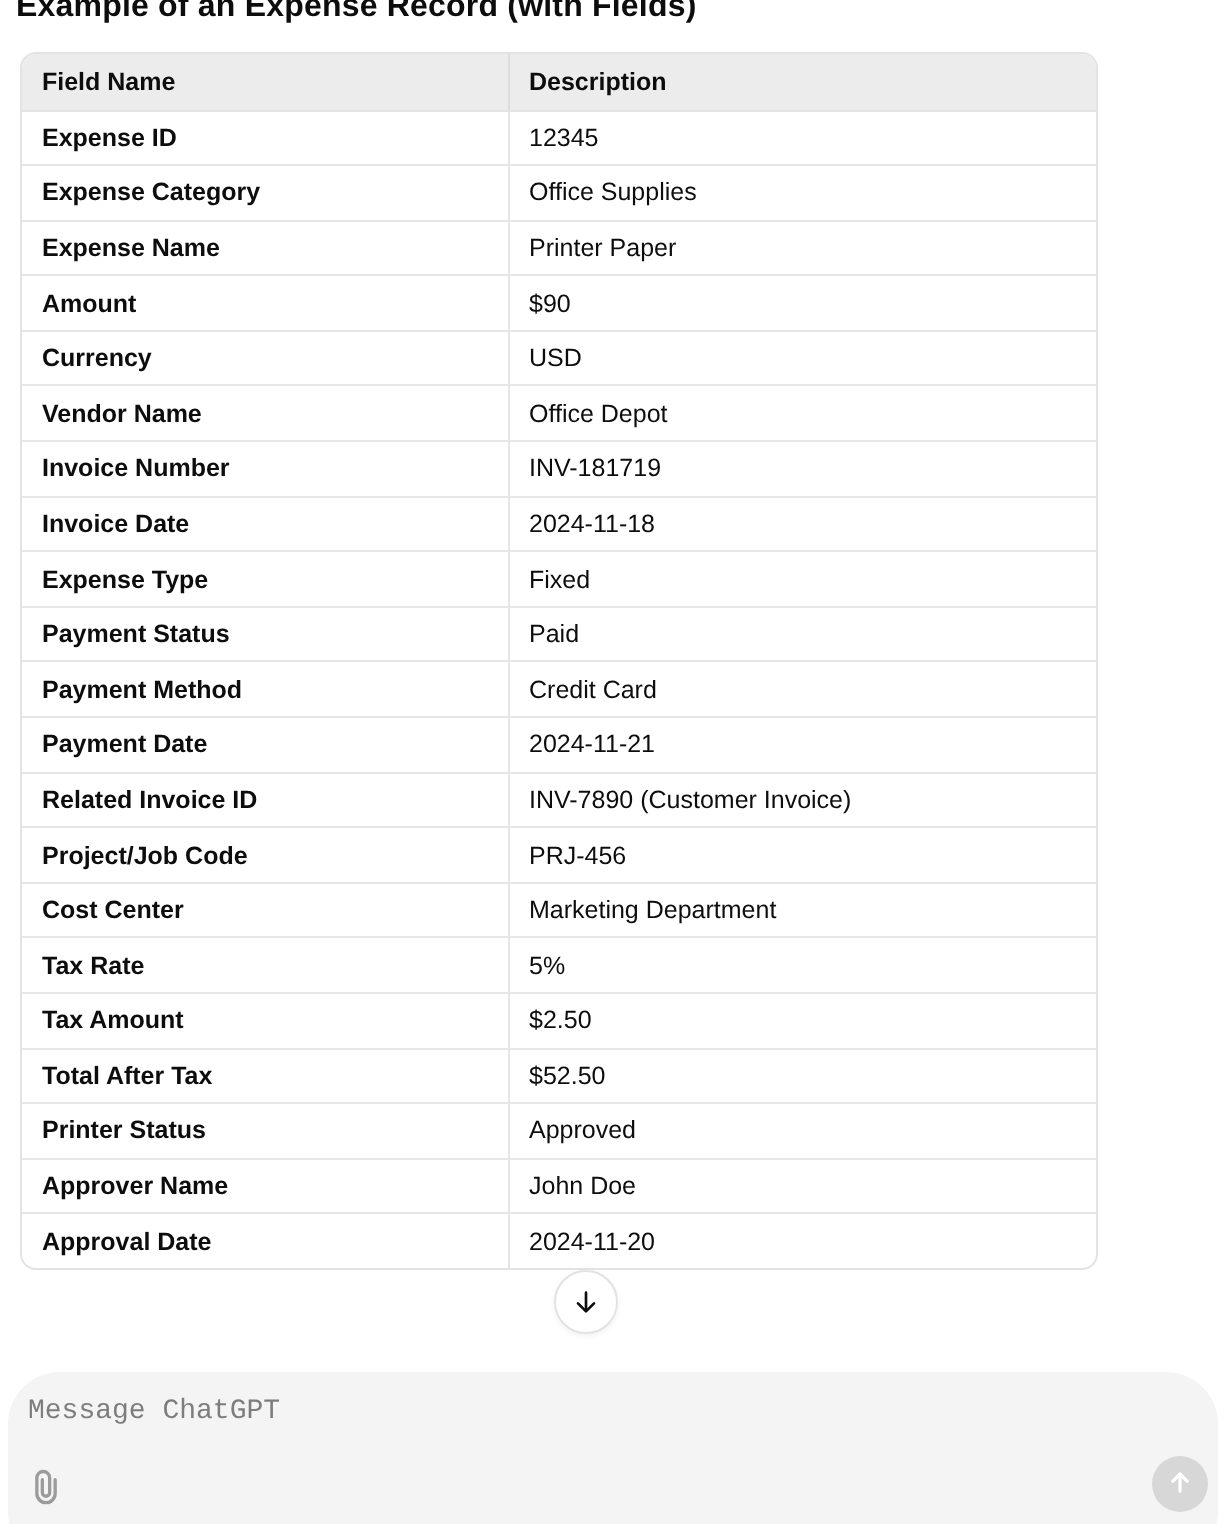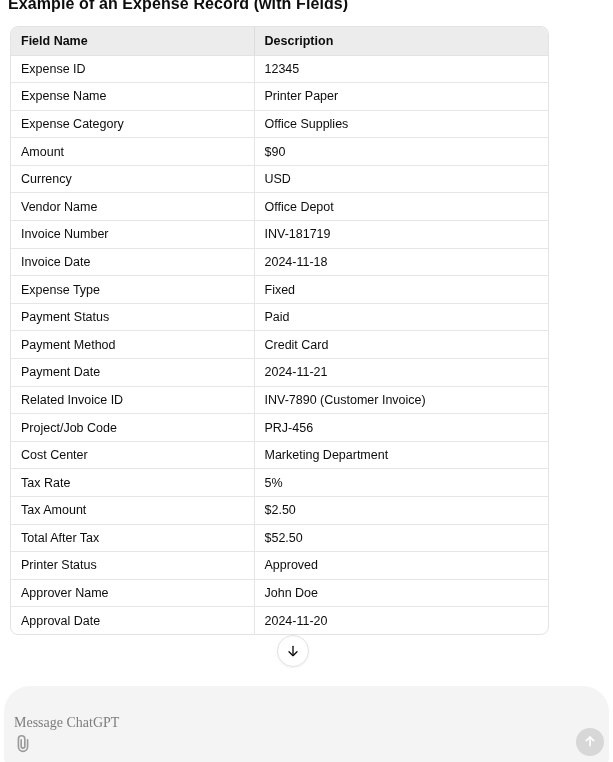--- a/index.html
+++ b/index.html
@@ -68,21 +68,21 @@
   td {
     height: 27.6px;
     padding: 0 8px 0 10px;
     font-size: 12.5px;
     vertical-align: middle;
     border-top: 1px solid var(--row-border);
     white-space: nowrap;
     overflow: hidden;
   }
   tr:first-child td { border-top: none; }
-  td.cell-field { font-weight: 400; border-right: 1px solid var(--row-border); }
+  td.cell-field { font-weight: 700; border-right: 1px solid var(--row-border); }
   td.cell-desc  { font-weight: 400; }
 
   
   .scroll-down-btn {
     position: absolute;
     left: 277px;
     top: 635px;
     width: 32px;
     height: 32px;
     border-radius: 50%;
@@ -104,29 +104,29 @@
     left: 4px;
     top: 686px;
     width: 605px;
     height: 96px;
     background: var(--composer-bg);
     border-radius: 26px;
   }
   .composer textarea {
     position: absolute;
     left: 0;
-    top: 17px;
+    top: 0;
     width: 100%;
     height: 40px;
     background: transparent;
     border: none;
     outline: none;
     resize: none;
     padding: 12px 14px 0 10px;
-    font-family: Liberation Serif, serif;
+    font-family: Liberation Mono, monospace;
     font-size: 14px;
     color: var(--text);
   }
   .composer textarea::placeholder {
     color: var(--placeholder);
     opacity: 1;
   }
   .attach-btn {
     position: absolute;
     left: 4px;
@@ -173,26 +173,26 @@
         <th>Field Name</th>
         <th>Description</th>
       </tr>
     </thead>
     <tbody>
         <tr>
           <td class="cell-field">Expense ID</td>
           <td class="cell-desc">12345</td>
         </tr>
         <tr>
+          <td class="cell-field">Expense Category</td>
+          <td class="cell-desc">Office Supplies</td>
+        </tr>
+        <tr>
           <td class="cell-field">Expense Name</td>
           <td class="cell-desc">Printer Paper</td>
-        </tr>
-        <tr>
-          <td class="cell-field">Expense Category</td>
-          <td class="cell-desc">Office Supplies</td>
         </tr>
         <tr>
           <td class="cell-field">Amount</td>
           <td class="cell-desc">$90</td>
         </tr>
         <tr>
           <td class="cell-field">Currency</td>
           <td class="cell-desc">USD</td>
         </tr>
         <tr>

